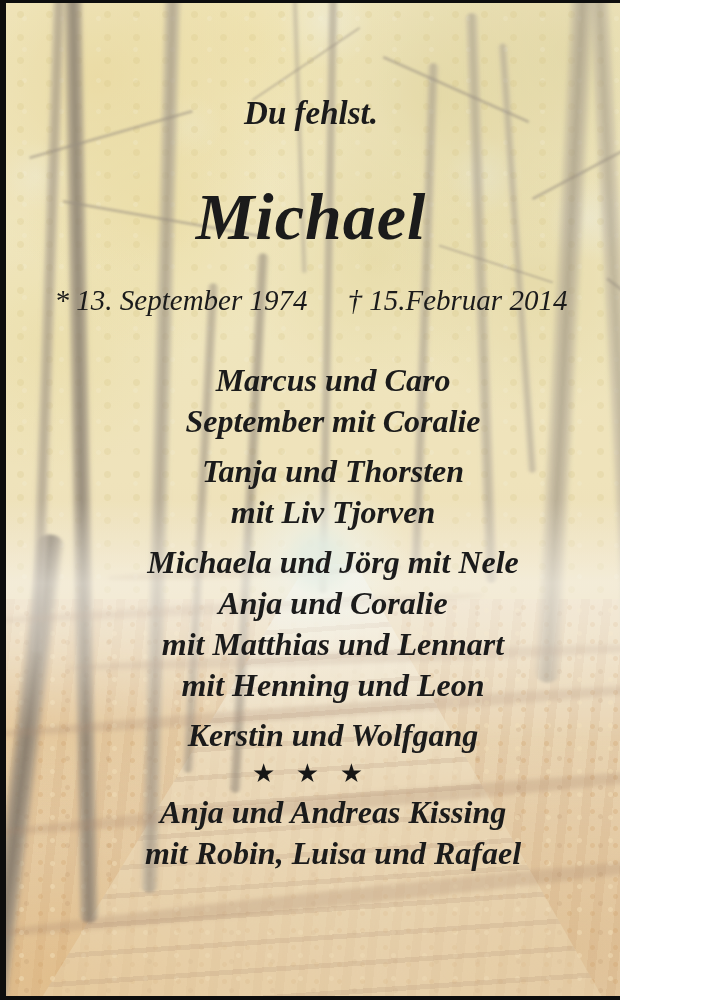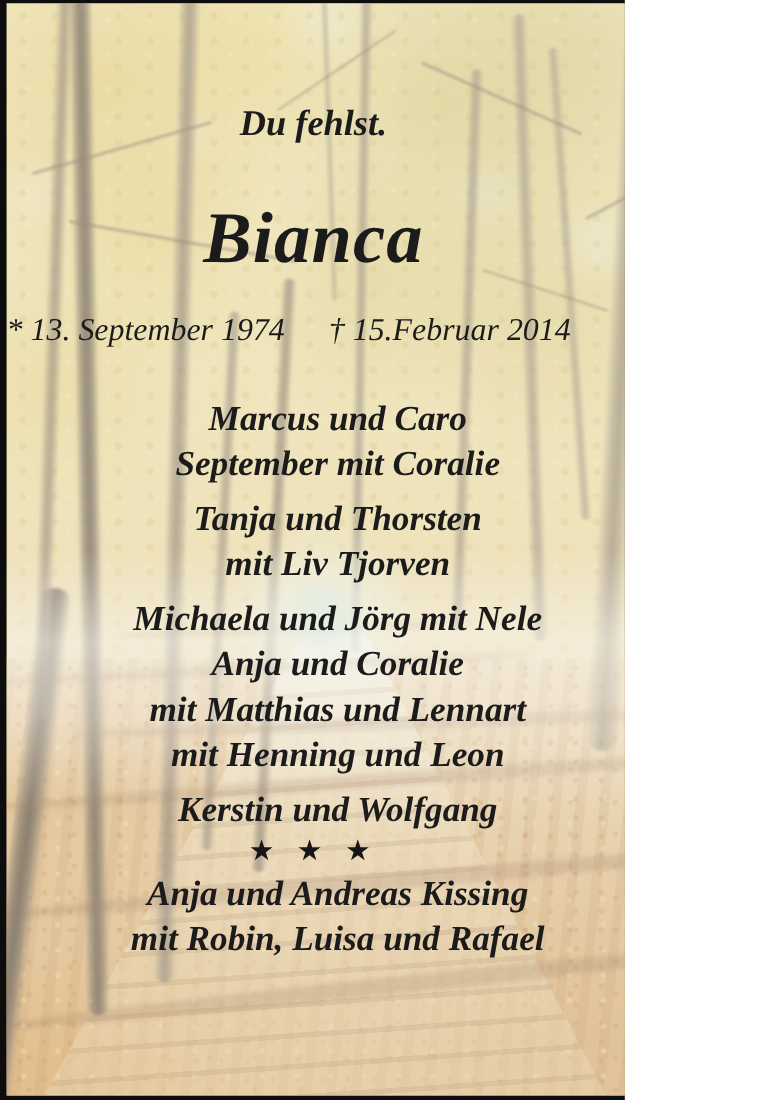--- a/index.html
+++ b/index.html
@@ -1,17 +1,17 @@
 <!DOCTYPE html>
 <html><head>
 <meta charset="utf-8">
 <style>
   html,body { margin:0; padding:0; background:#ffffff; }
   .card {
-    position:relative; width:568px; height:1000px;
+    position:relative; width:620px; height:1000px;
     background:#0d0d0d; box-sizing:border-box;
     padding:3px 0 4px 6px;
   }
   .scene {
     position:relative; width:100%; height:100%; overflow:hidden;
     background:linear-gradient(180deg,#efe4b8 0%,#ece0ae 30%,#ebdcaa 48%,#e9d6a8 60%,#e6cda2 72%,#e3c89e 85%,#e2c69b 100%);
     filter:blur(0.6px);
   }
   
   .foliage {
@@ -83,21 +83,21 @@
   .veil { position:absolute; inset:0; background:rgba(255,255,255,.2); }
 
   
   .content {
     position:absolute; top:3px; left:6px; right:4px; bottom:4px;
     font-family:"Liberation Serif","DejaVu Serif",serif;
     font-style:italic; color:#1b1b1b; text-align:center;
   }
   .epitaph { position:absolute; top:92px; left:0; right:0; font-weight:700; font-size:33px; }
   .deceased { position:absolute; top:176px; left:0; right:0; font-weight:700; font-size:66px; letter-spacing:1px; }
-  .dates { position:absolute; top:281px; left:0; right:0; display:flex; gap:40px; font-size:29px; }
+  .dates { position:absolute; top:281px; left:0; right:0; display:flex; justify-content:center; gap:40px; font-size:29px; }
   .names { position:absolute; top:357px; left:0; right:0; font-weight:700; font-size:32px; }
   .nl { height:41px; line-height:41px;margin-left:44px; }
   .gap { margin-top:9px; }
   .stars { height:33px; line-height:30px; font-size:26px; font-weight:400; font-style:normal; letter-spacing:7px; margin-top:3px; color:#161616; }
 </style>
 </head>
 <body>
 
 <div class="card">
   <div class="scene">
@@ -139,21 +139,21 @@
     <div class="sh" style="left:-20px;top:790px;width:760px;height:15px;transform:rotate(-5deg);"></div>
     <div class="sh" style="left:-30px;top:884px;width:780px;height:16px;transform:rotate(-6deg);"></div>
 
     <div class="haze"></div>
     <div class="glow"></div>
     <div class="veil"></div>
   </div>
 
   <div class="content">
     <div class="epitaph">Du fehlst.</div>
-    <div class="deceased">Bianca</div>
+    <div class="deceased">Michael</div>
     <div class="dates">
       <span>* 13. September 1974</span>
       <span>† 15.Februar 2014</span>
     </div>
     <div class="names">
       <div class="nl">Marcus und Caro</div>
       <div class="nl">September mit Coralie</div>
       <div class="nl gap">Tanja und Thorsten</div>
       <div class="nl">mit Liv Tjorven</div>
       <div class="nl gap">Michaela und Jörg mit Nele</div>

